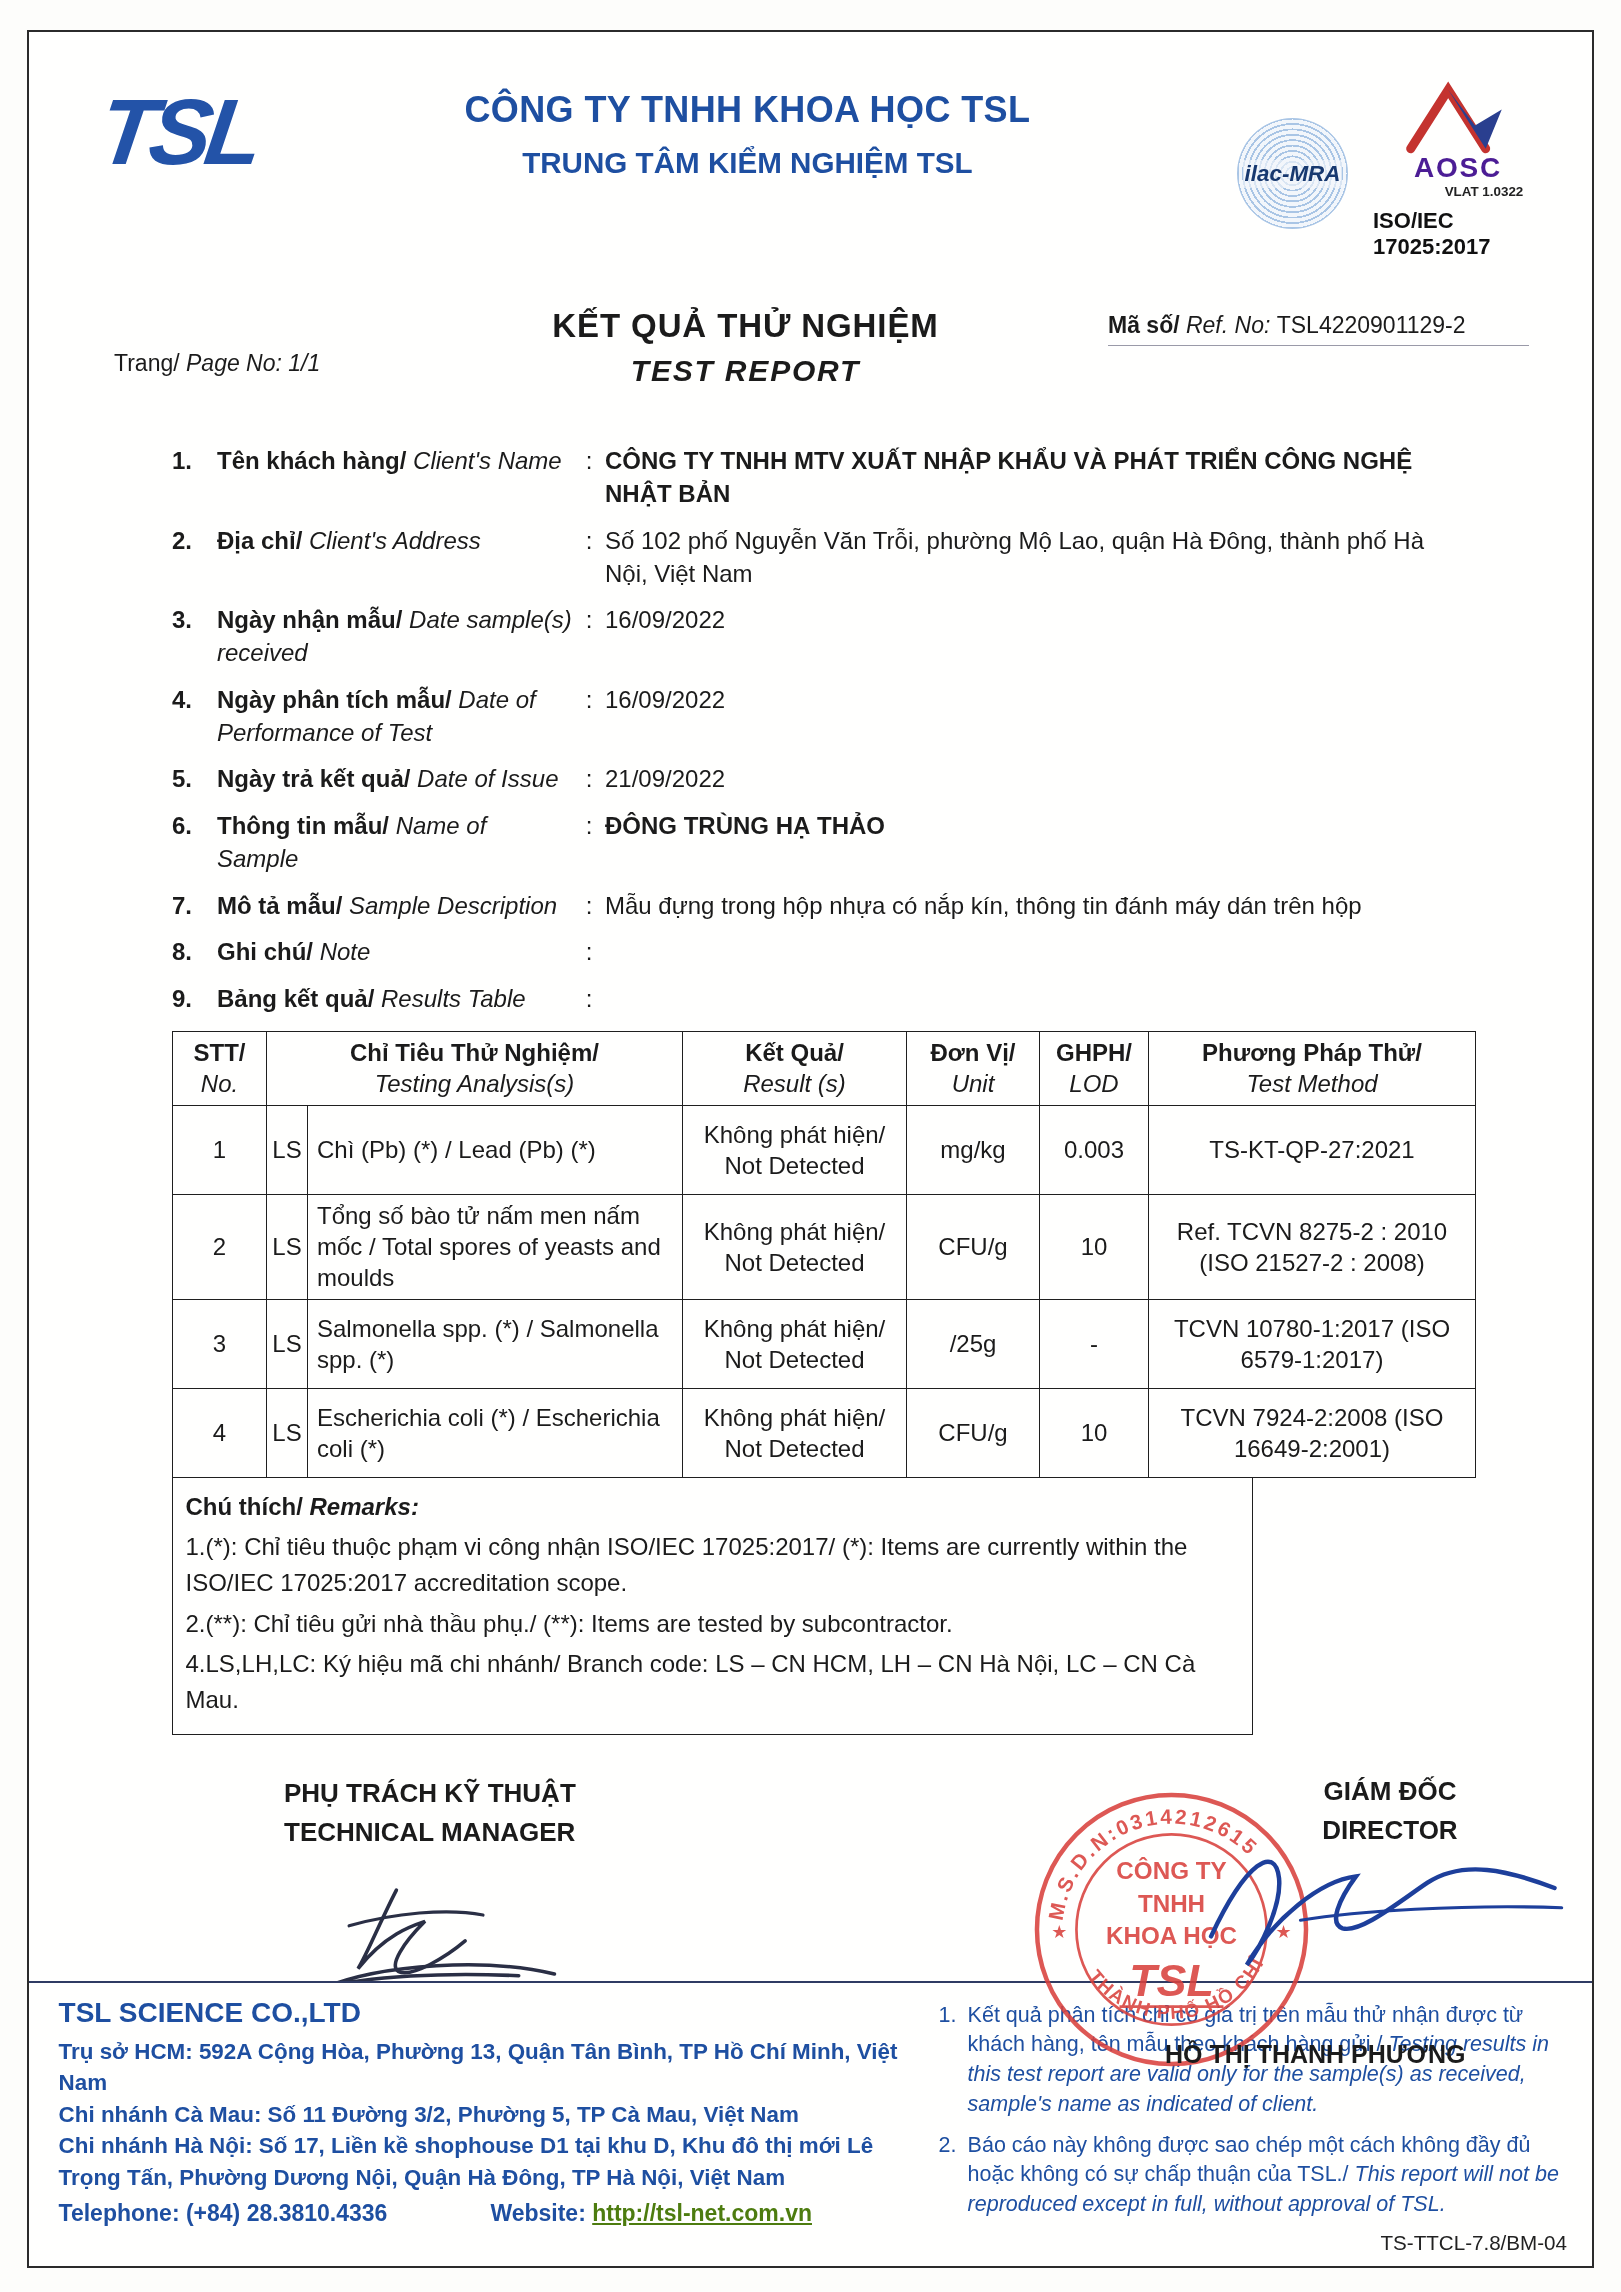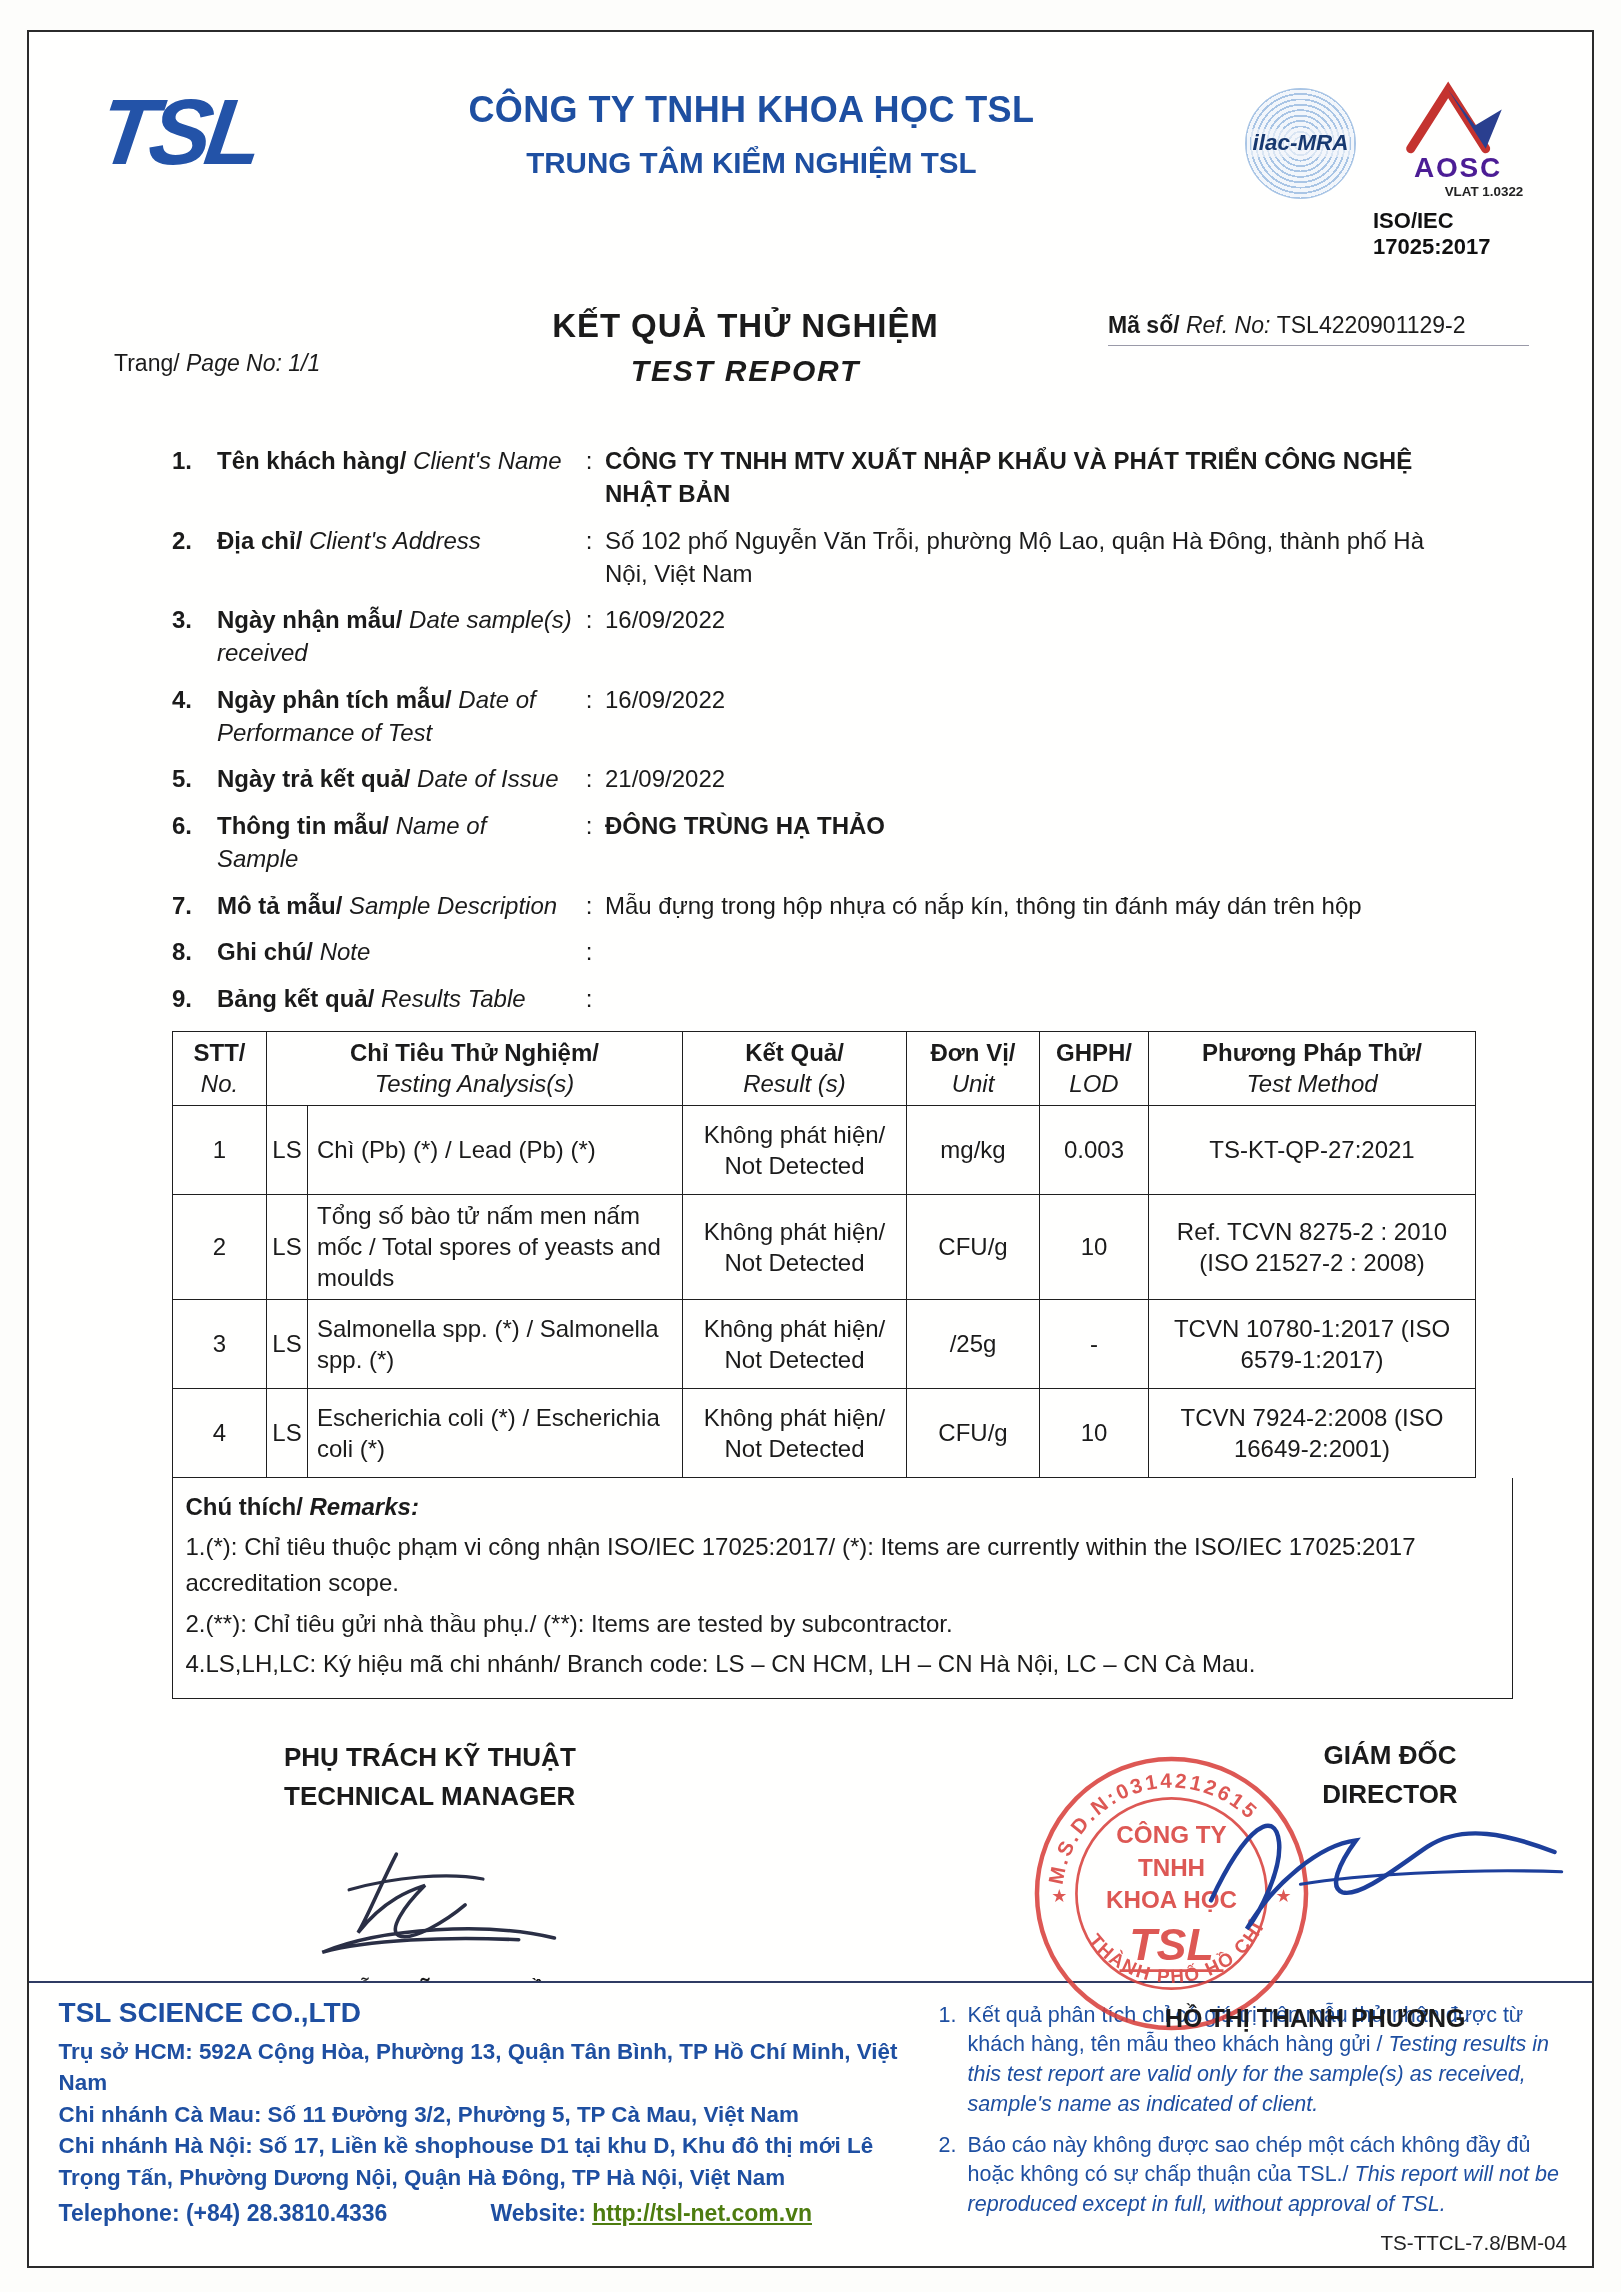--- a/index.html
+++ b/index.html
@@ -7,21 +7,21 @@
   body { font-family:"Liberation Sans", sans-serif; color:#1b1b1b; }
   .page { width:1621px; height:2293px; background:#fdfdfb; position:relative; margin:0 auto; overflow:hidden; }
   .frame { position:absolute; top:30px; left:27px; right:27px; bottom:25px; border:2.7px solid #2b2b2b; background:#fffffe; }
 
   
   .header { display:flex; align-items:flex-start; padding:43px 49px 0 72px; }
   .logo-tsl { font-size:93px; font-weight:bold; font-style:italic; color:#2353a8; letter-spacing:-6.3px; transform:skewX(-8deg); line-height:0.9; padding-top:16px; }
   .header-center { flex:1; text-align:center; padding-top:14.3px; }
   .company-name { font-size:36px; font-weight:bold; color:#1e4fa1; letter-spacing:0.4px; }
   .center-name { font-size:29.6px; font-weight:bold; color:#1e4fa1; margin-top:14.3px; }
-  .header-logos { display:flex; gap:17px; align-items:flex-start; padding-top:3.6px; }
+  .header-logos { display:flex; gap:25px; align-items:center; padding-top:3.6px; }
   .ilac { width:111px; height:111px; border-radius:50%; margin-top:9px;
           background:repeating-radial-gradient(circle at 50% 50%, #a9c5e5 0px, #a9c5e5 1.8px, #f2f6fb 1.8px, #f2f6fb 5.4px);
           display:flex; align-items:center; justify-content:center; }
   .ilac-text { font-weight:bold; font-style:italic; font-size:22.4px; color:#17386f; background:rgba(242,246,251,0.65); padding:0.9px 1.8px; }
   .aosc { width:170px; display:flex; flex-direction:column; align-items:center; }
   .aosc-text { font-size:28px; font-weight:bold; color:#4c1d95; letter-spacing:1.8px; margin-top:-3.6px; }
   .aosc-vlat { font-size:13.4px; font-weight:bold; color:#222; align-self:flex-end; margin-right:19.7px; }
   .aosc-iso { font-size:22px; font-weight:bold; color:#111; margin-top:9px; }
 
   
@@ -53,21 +53,21 @@
   .th-vi { display:block; font-weight:bold; }
   .th-en { display:block; font-weight:normal; font-style:italic; margin-top:2.7px; }
   .results-table td { font-size:24px; text-align:center; vertical-align:middle; padding:7.2px 5.4px; height:88px; line-height:1.3; }
   td.analysis-cell { padding:0; text-align:left; }
   .an-wrap { display:flex; align-items:stretch; height:100%; min-height:88px; }
   .branch { width:41px; border-right:1.8px solid #1f1f1f; display:flex; align-items:center; justify-content:center; flex:none; }
   .an-text { flex:1; display:flex; align-items:center; padding:5.4px 9px; }
   .blk { display:block; }
 
   
-  .remarks { margin:0 0 0 143px; width:1341px; border:1.8px solid #1f1f1f; border-top:none; padding:10.7px 18px 16px 12.5px; font-size:24px; line-height:1.5; }
+  .remarks { margin:0 0 0 143px; width:1081px; border:1.8px solid #1f1f1f; border-top:none; padding:10.7px 18px 16px 12.5px; font-size:24px; line-height:1.5; }
   .remarks-title .vi { font-weight:bold; }
   .remarks-title .en { font-weight:bold; font-style:italic; }
   .remark-line { margin-top:4.5px; }
 
   
   .signatures { position:relative; height:403px; margin-top:31px; }
   .sig-left { position:absolute; left:255px; top:8px; }
   .sig-left-title { font-weight:bold; font-size:26px; line-height:1.5; }
   .sig-left-art { margin:21.5px 0 3.6px 27px; }
   .sig-left-name { font-weight:bold; font-size:25px; margin-top:12.5px; }

